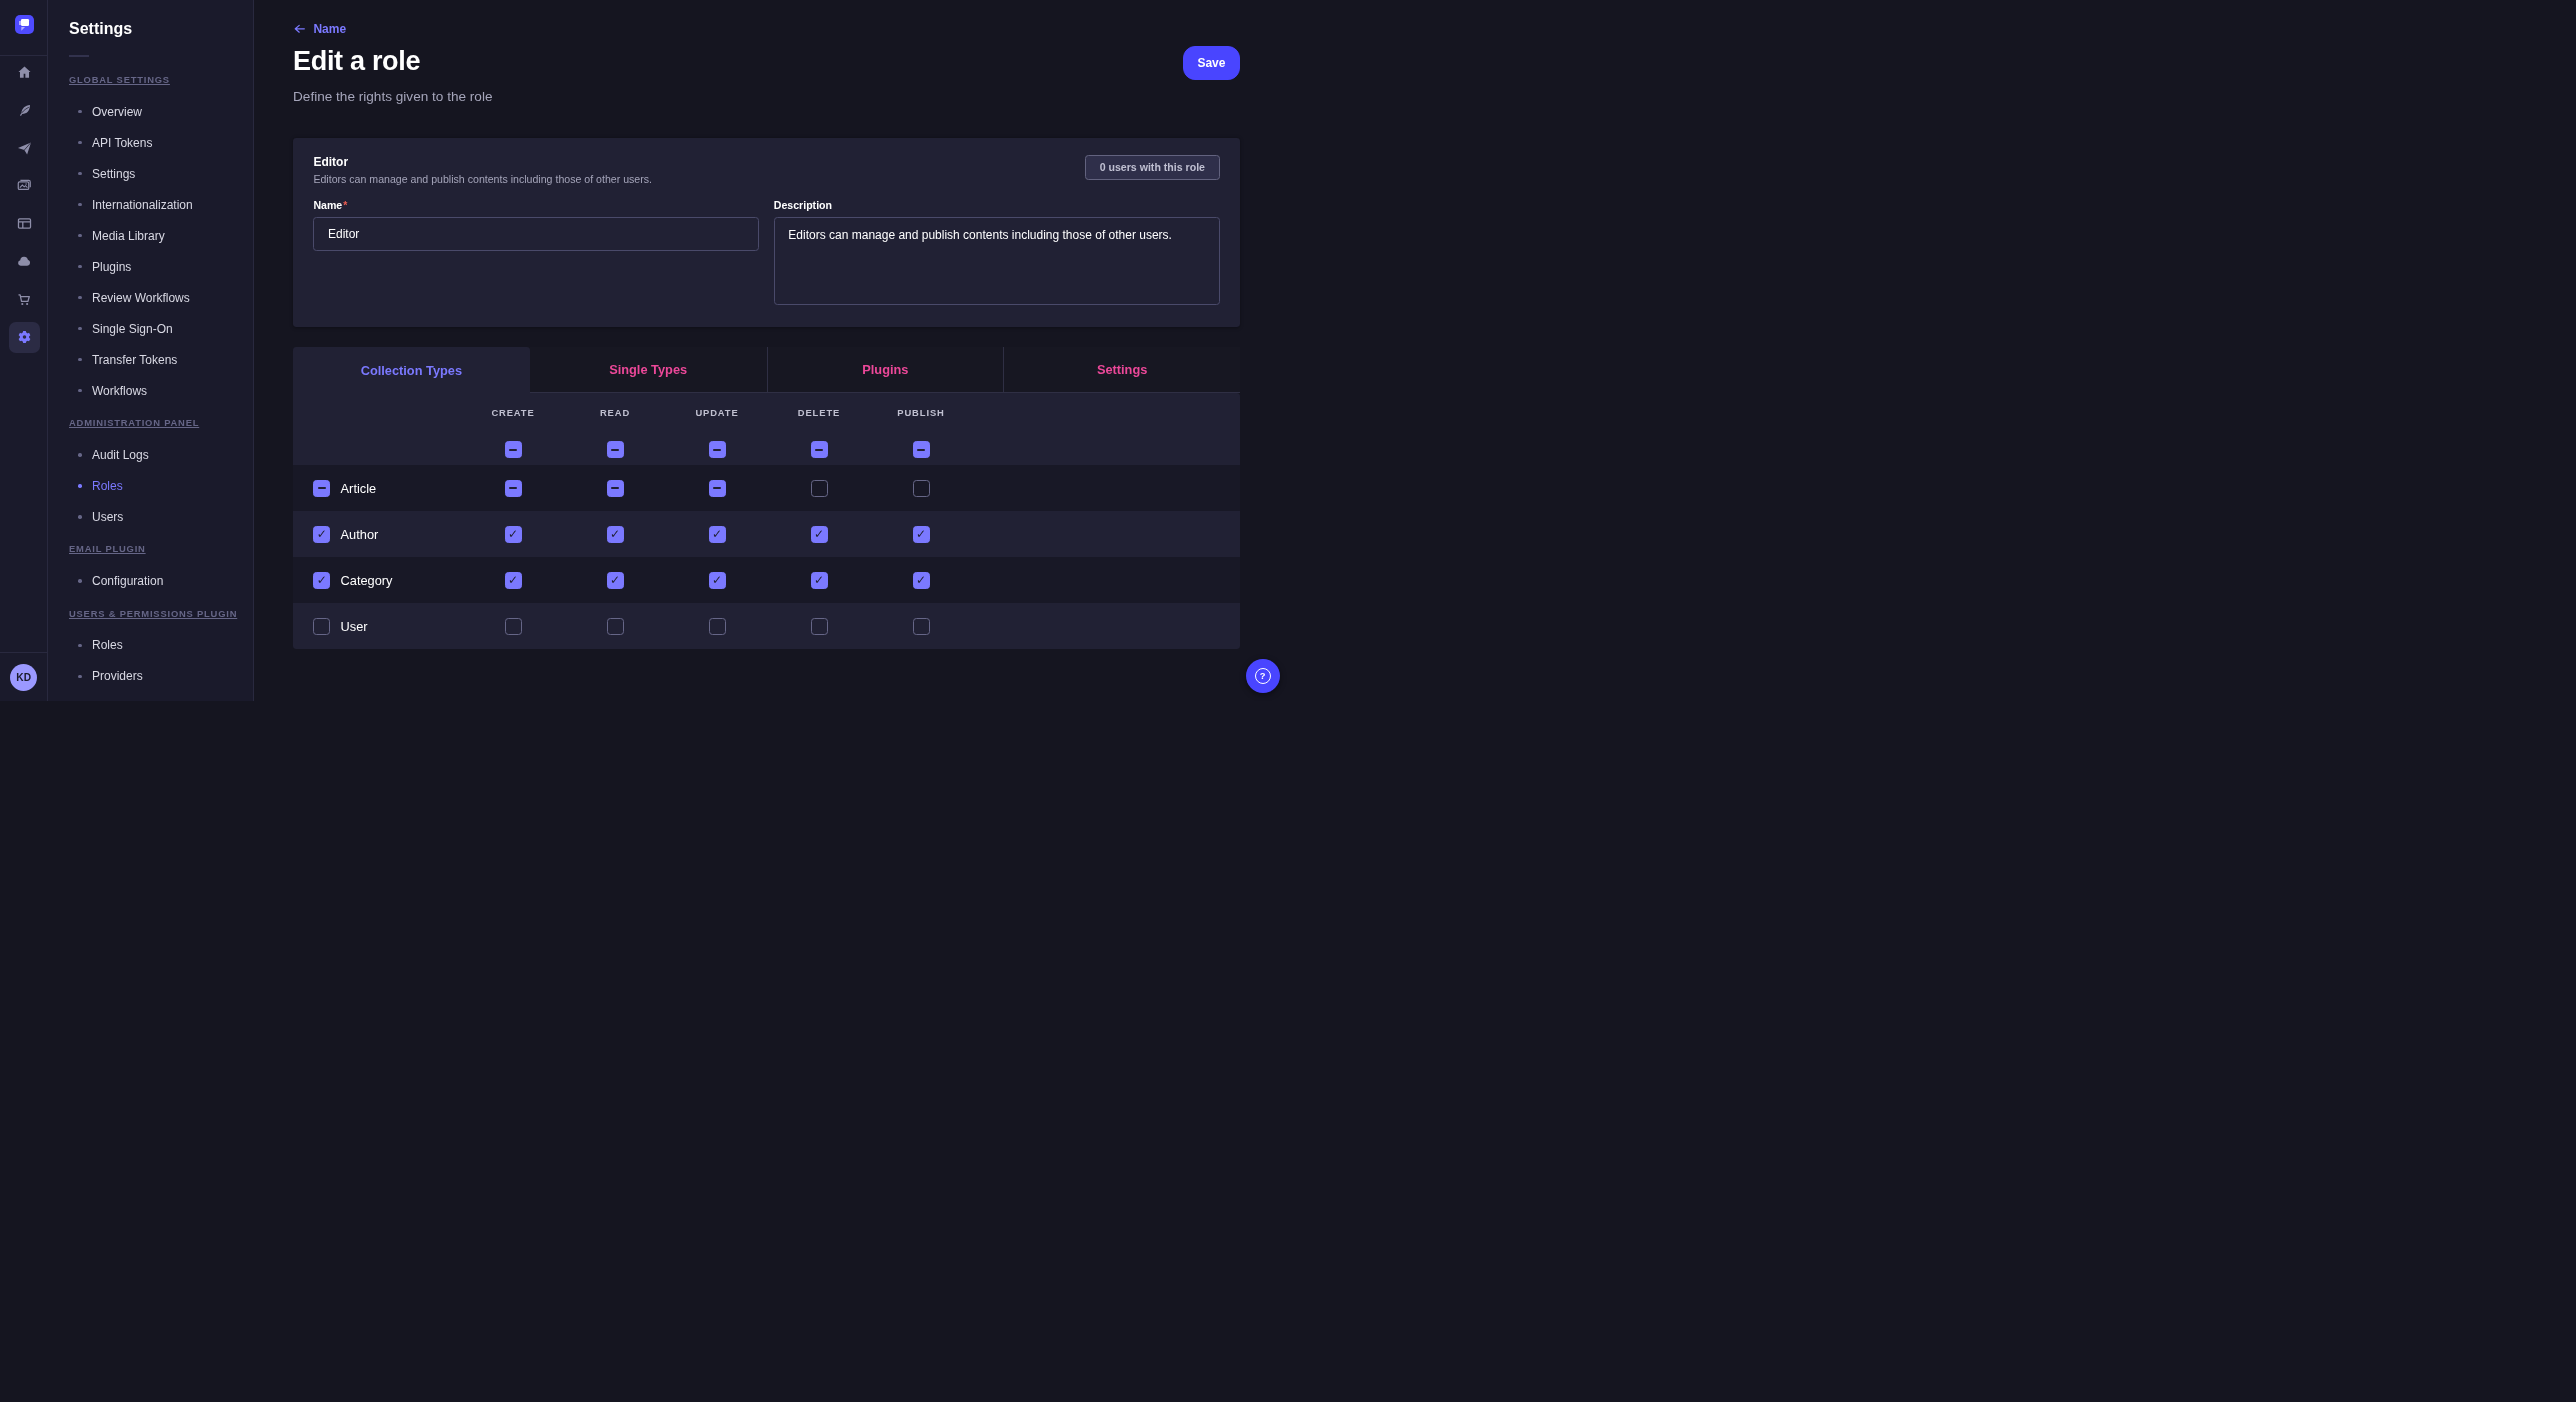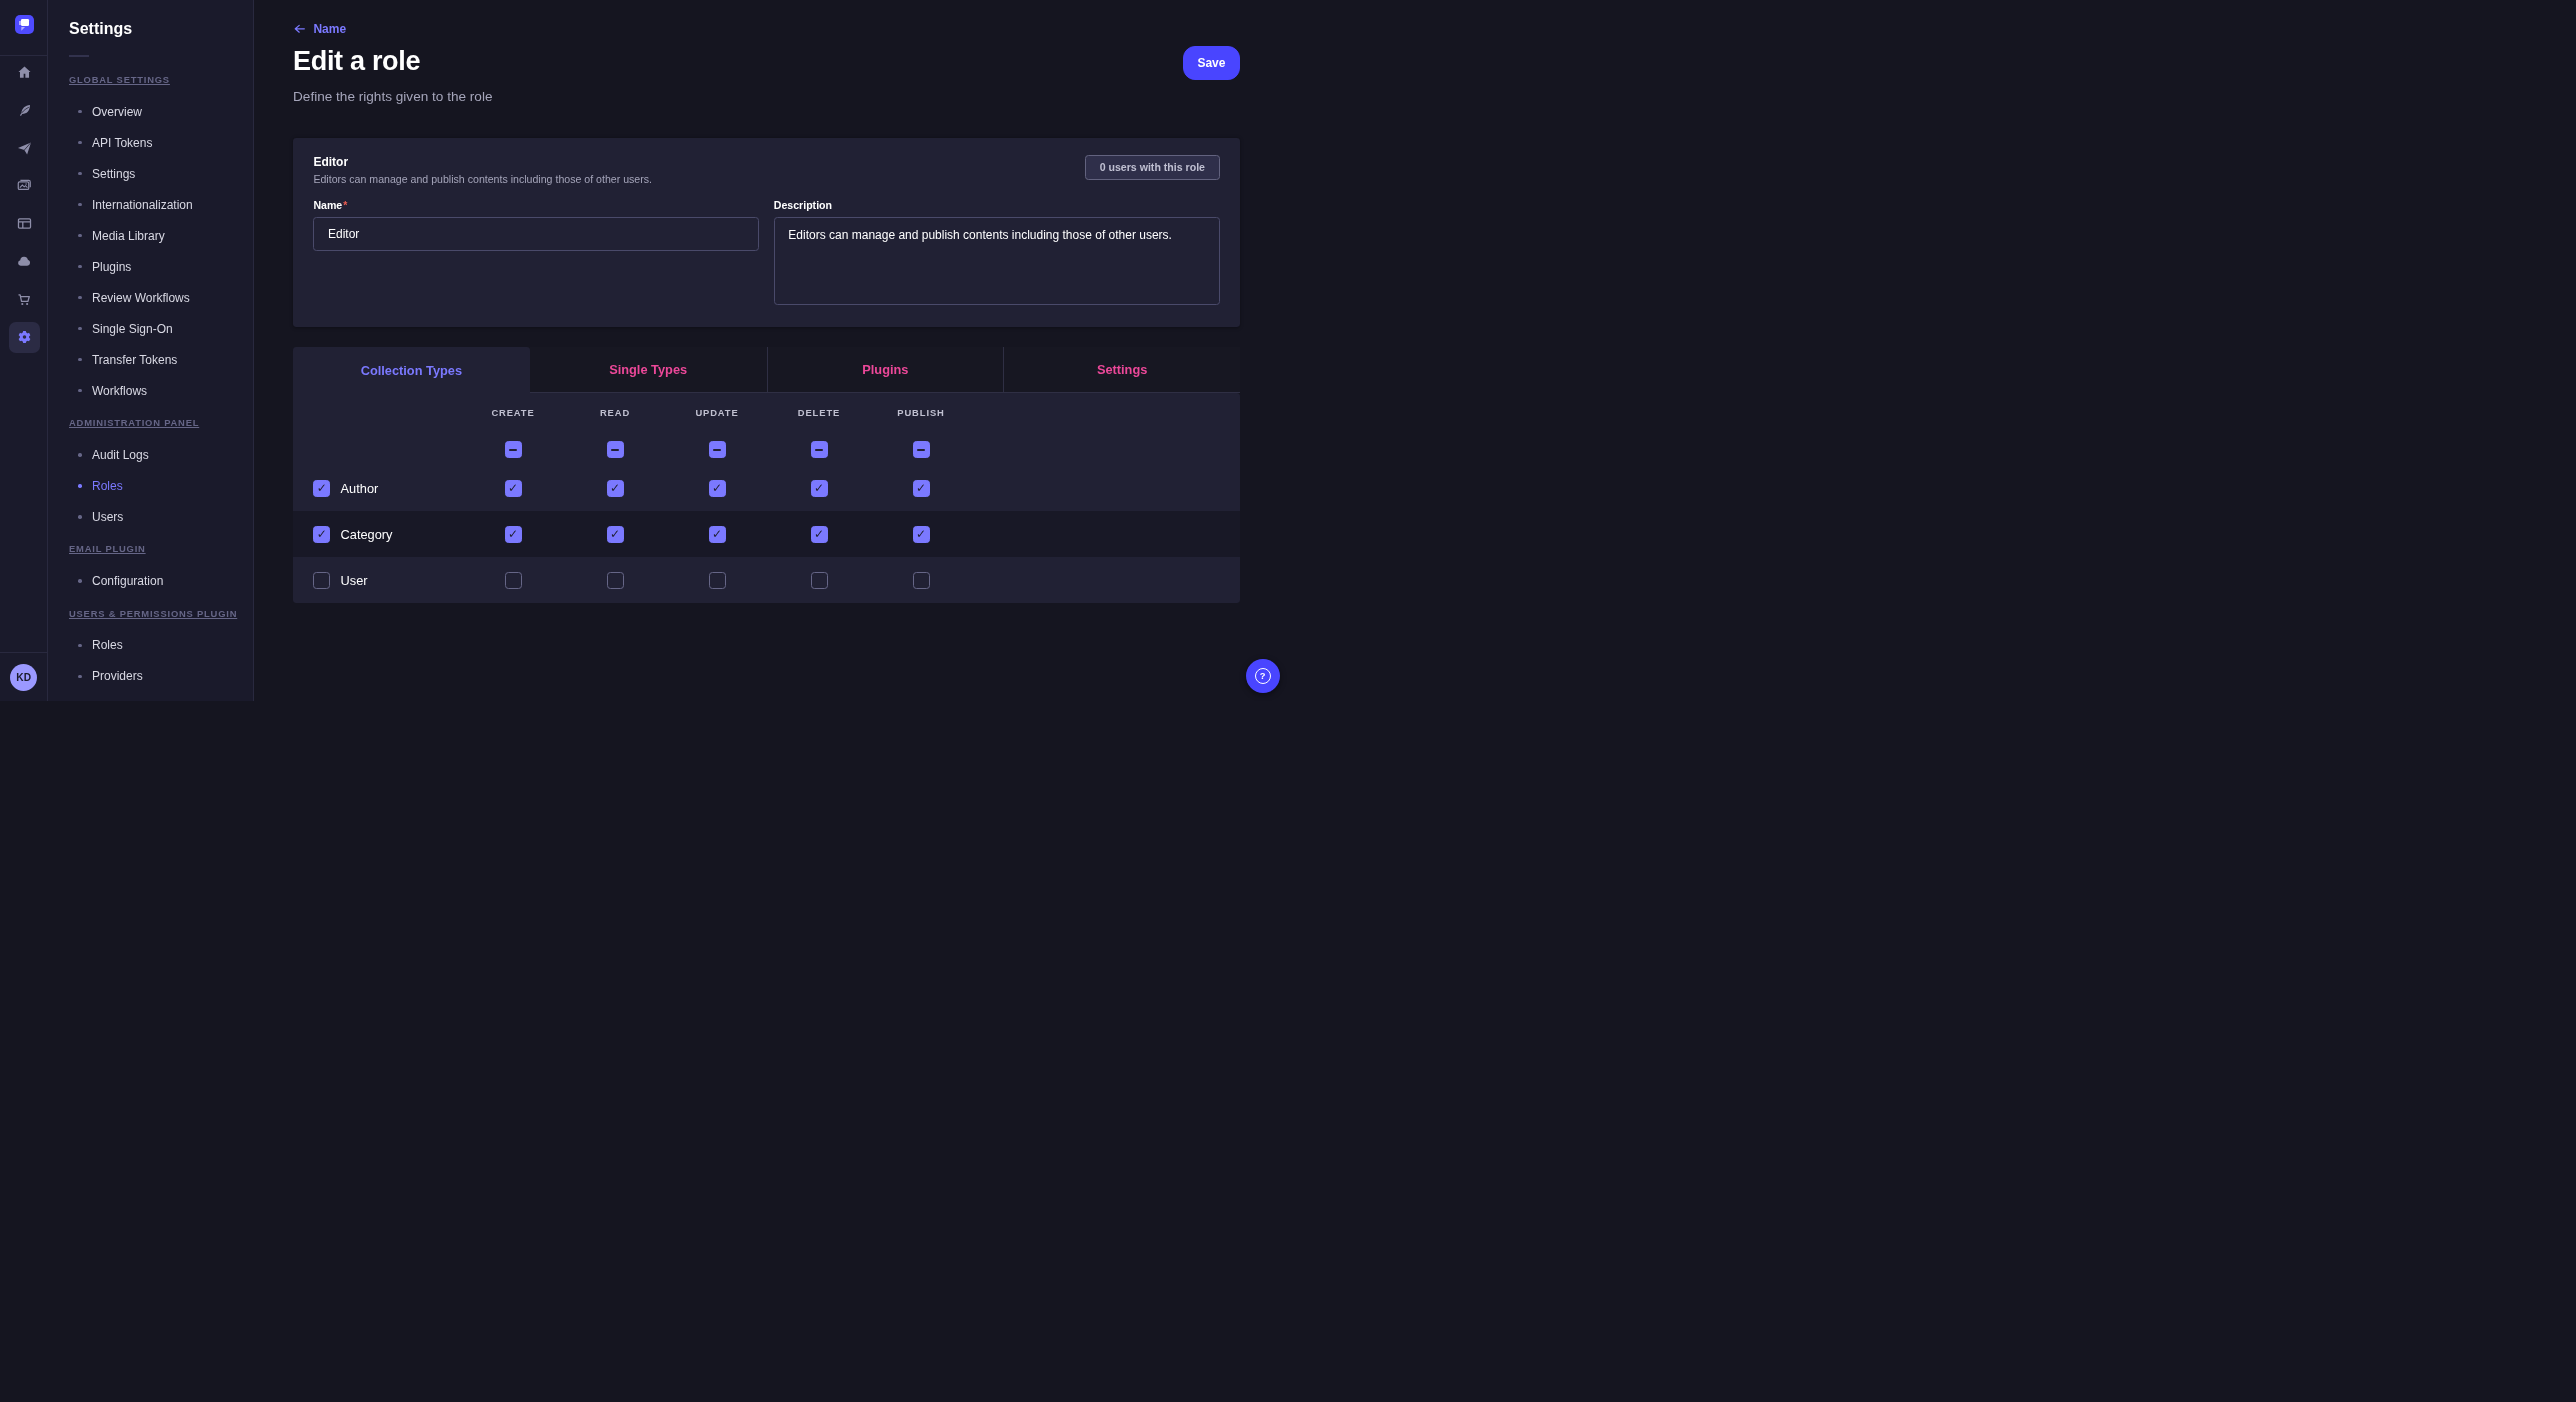--- a/index.html
+++ b/index.html
@@ -337,20 +337,50 @@
               <span class="dash"></span>
             </div>
           </div>
           <div class="cb-cell">
             <div class="cb indeterminate">
               <span class="dash"></span>
             </div>
           </div>
         </div>
       <div>
+          <div class="perm-grid perm-row dark">
+            <div class="row-head">
+              <div class="cb indeterminate">
+                <span class="dash"></span>
+              </div>
+              <span>Article</span>
+            </div>
+            <div class="cb-cell">
+              <div class="cb indeterminate">
+                <span class="dash"></span>
+              </div>
+            </div>
+            <div class="cb-cell">
+              <div class="cb indeterminate">
+                <span class="dash"></span>
+              </div>
+            </div>
+            <div class="cb-cell">
+              <div class="cb indeterminate">
+                <span class="dash"></span>
+              </div>
+            </div>
+            <div class="cb-cell">
+              <div class="cb empty"></div>
+            </div>
+            <div class="cb-cell">
+              <div class="cb empty"></div>
+            </div>
+            <div></div>
+          </div>
           <div class="perm-grid perm-row light">
             <div class="row-head">
               <div class="cb checked">
                 <span class="tick">✓</span>
               </div>
               <span>Author</span>
             </div>
             <div class="cb-cell">
               <div class="cb checked">
                 <span class="tick">✓</span>

